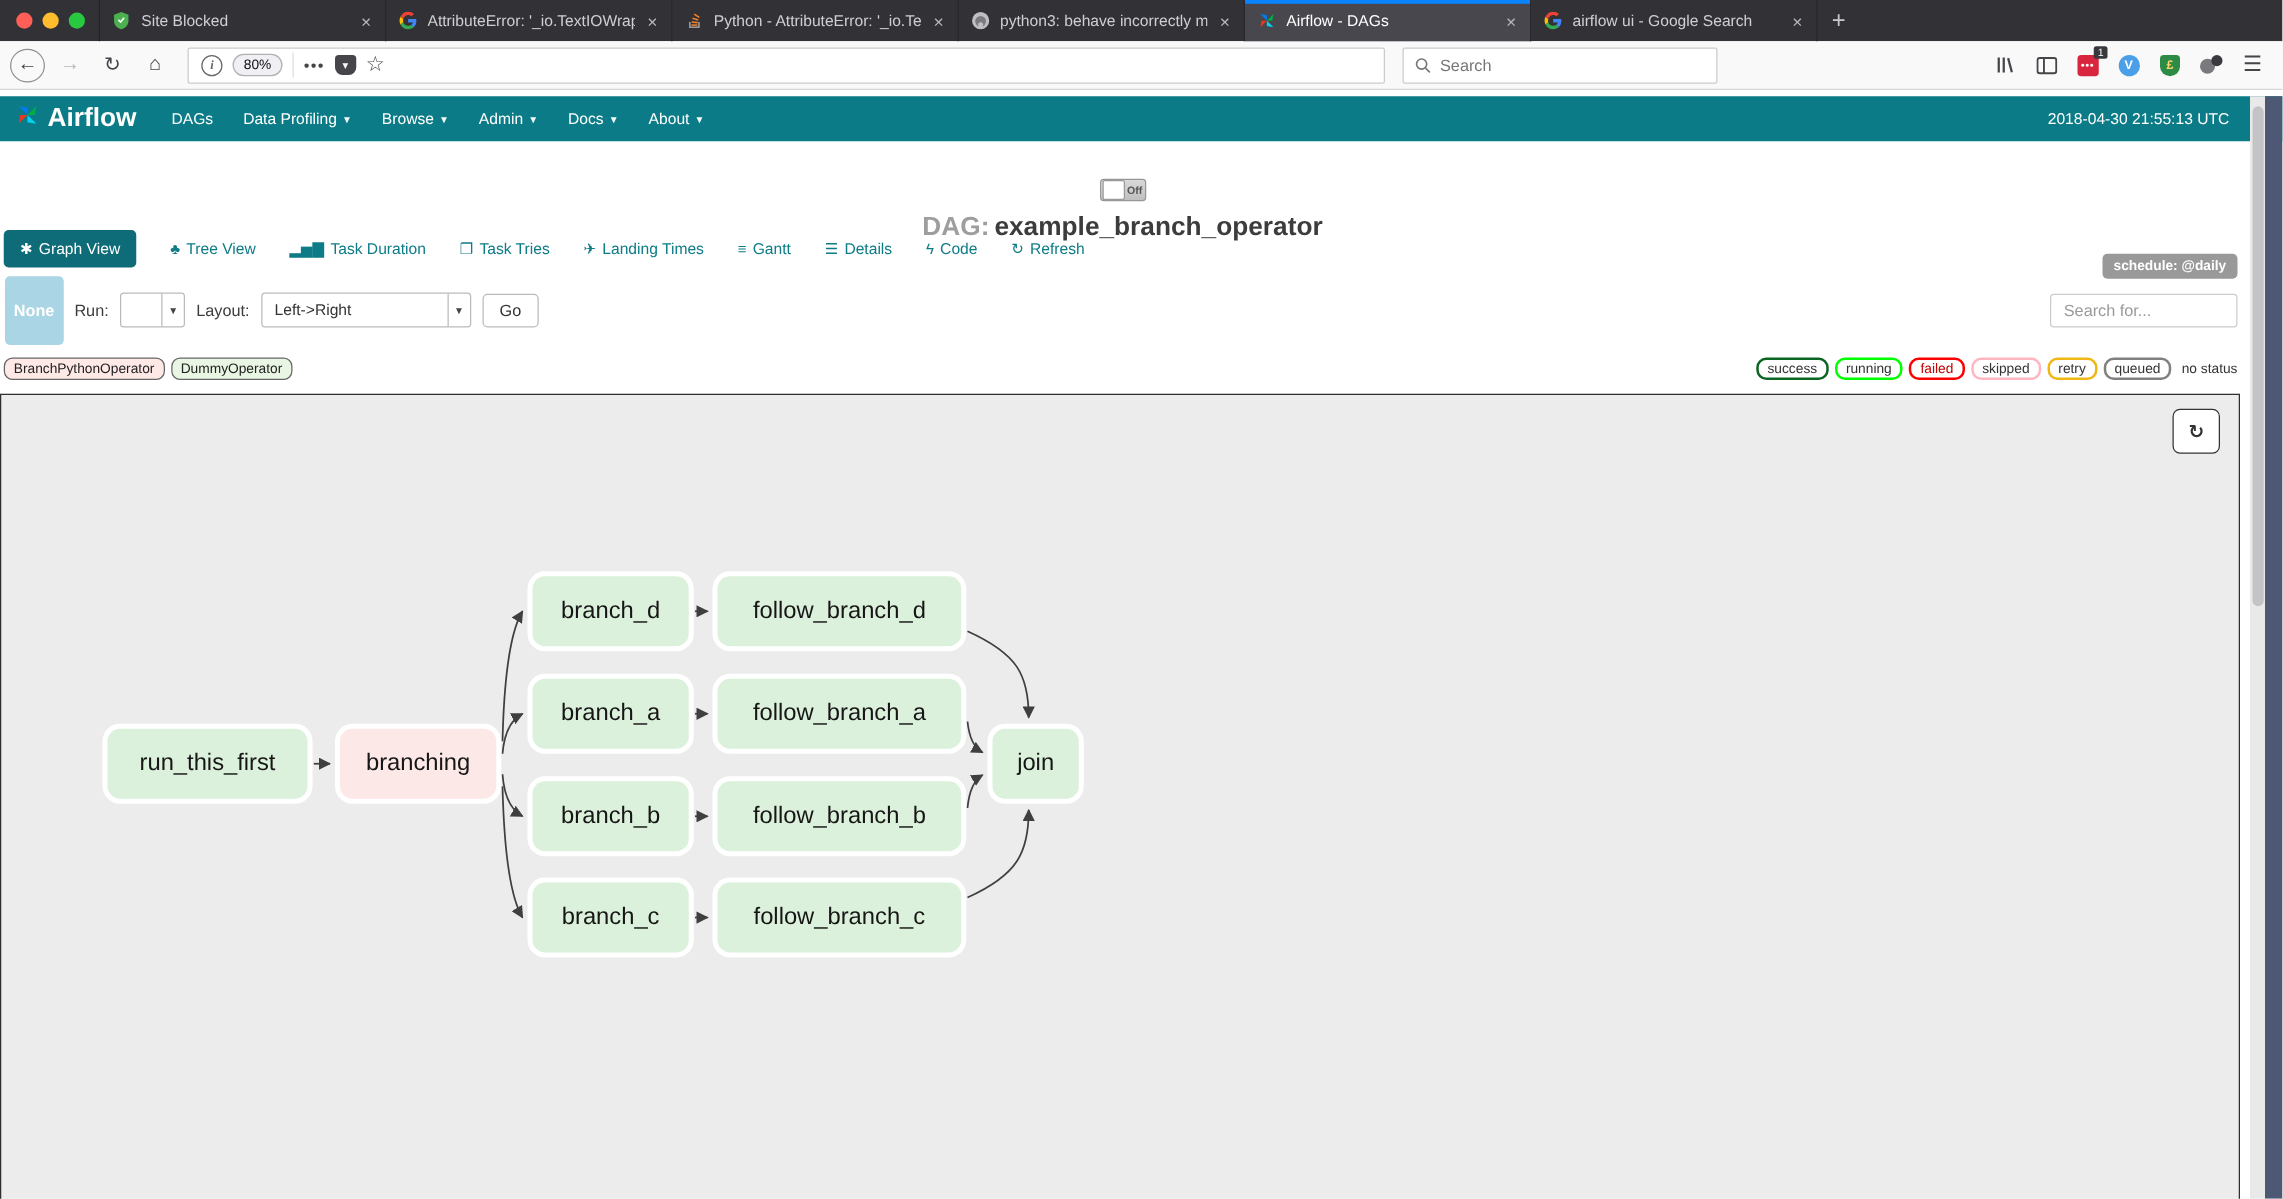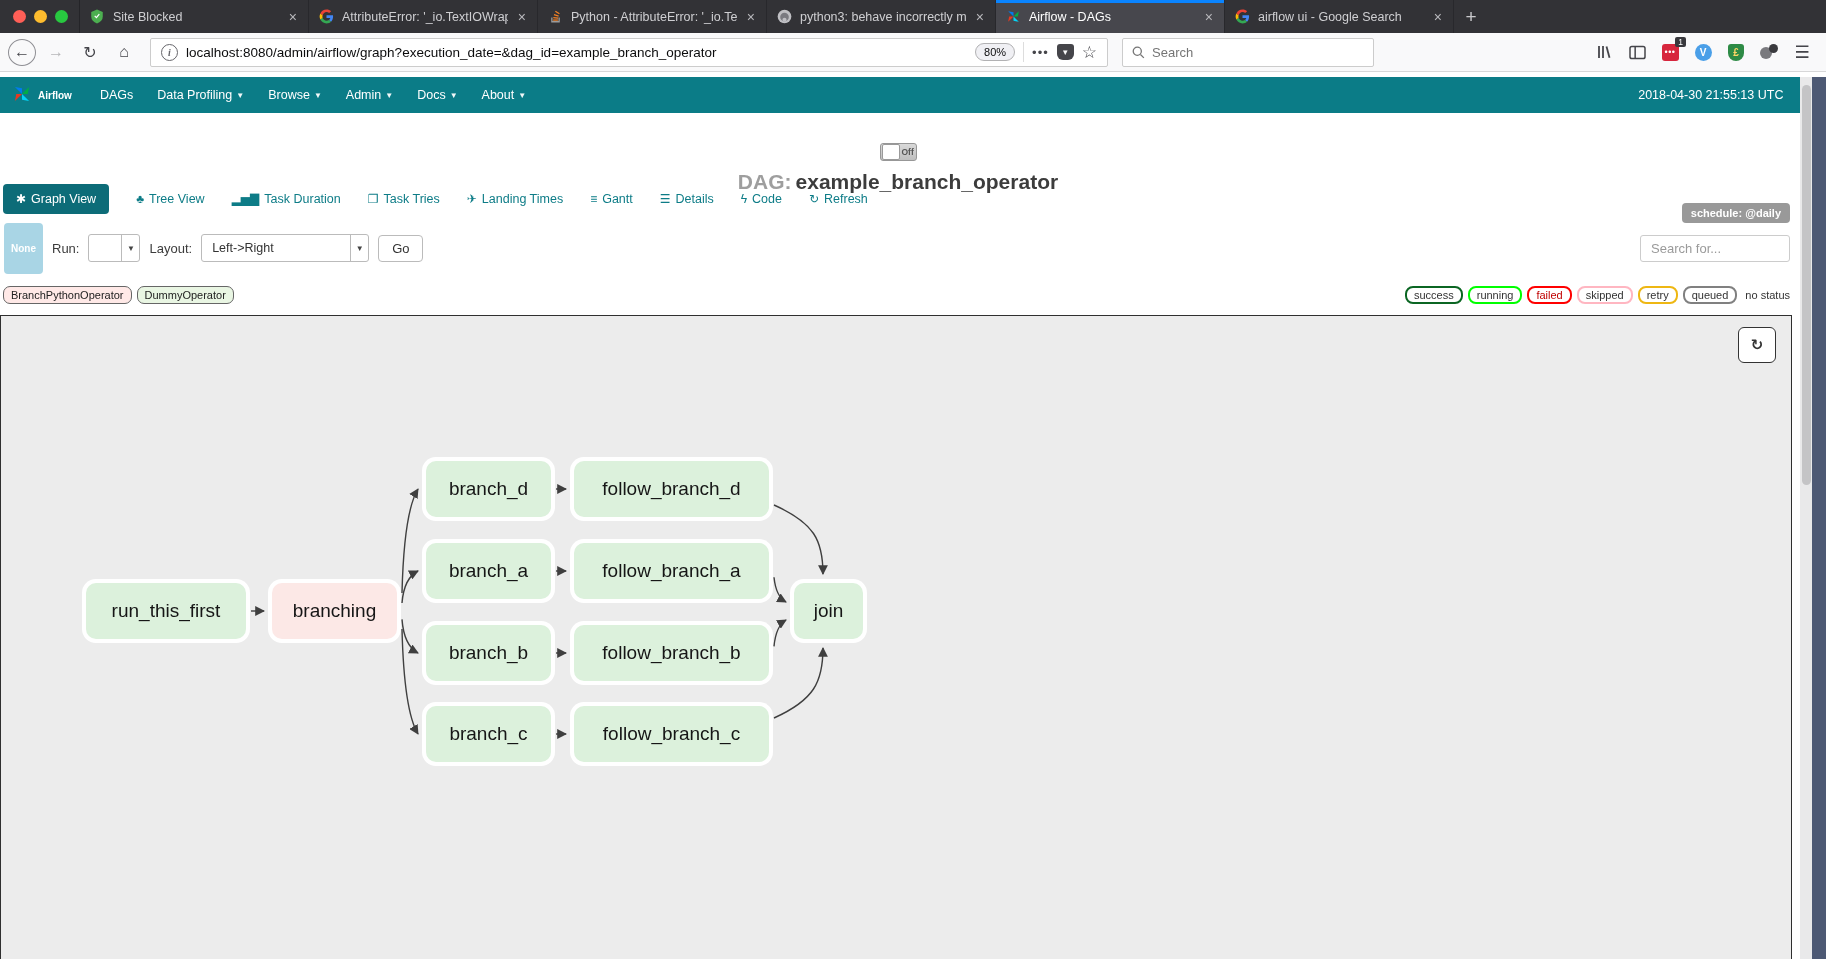--- a/index.html
+++ b/index.html
@@ -36,38 +36,38 @@
   .bluec{width:17px;height:17px;border-radius:50%;background:#4a9fe8;color:#fff;font-size:10px;font-weight:bold;display:flex;align-items:center;justify-content:center;}
   .gshield{width:16px;height:17px;background:#2e8b46;border-radius:3px 3px 8px 8px;color:#ffd766;font-size:10px;font-weight:bold;display:flex;align-items:center;justify-content:center;}
   .spheres{position:relative;width:18px;height:16px;}
   .spheres i{position:absolute;border-radius:50%;}
   .spheres .s1{width:12px;height:12px;background:#7a7a7e;left:0;top:3px;}
   .spheres .s2{width:9px;height:9px;background:#3a3a3e;right:0;top:0;}
   .burger{font-size:17px;color:#45454a;}
   
   .page{padding-top:5px;}
   .navbar{height:36px;background:#0b7c87;display:flex;align-items:center;padding:0 12px;color:#fff;}
-  .brand{display:flex;align-items:center;gap:6px;font-size:10px;font-weight:bold;margin-right:16px;}
+  .brand{display:flex;align-items:center;gap:6px;font-size:21px;font-weight:bold;margin-right:16px;}
   .nav-item{font-size:12.5px;padding:0 12px;display:flex;align-items:center;gap:4px;height:36px;}
   .nav-item .car{font-size:8px;opacity:.95;}
   .nav-right{margin-left:auto;display:flex;align-items:center;gap:18px;font-size:12.5px;}
   .logout{font-size:15px;}
   .hdr{display:flex;align-items:center;margin:30px 36px 0 6px;height:34px;gap:9px;flex-direction:column;}
   .toggle{width:37px;height:18px;background:linear-gradient(#d9d9d9,#bfbfbf);border:1px solid #979797;border-radius:3px;display:flex;align-items:center;box-sizing:border-box;}
   .knob{width:16px;height:14px;background:#fff;border:1px solid #9a9a9a;border-radius:2px;margin-left:1px;}
   .toggle .tlab{font-size:8.5px;font-weight:bold;color:#555;margin-left:2px;}
   .dagtitle{font-size:21px;font-weight:bold;color:#3c3c3c;}
   .dagtitle .pref{color:#9e9e9e;margin-right:4px;}
   .sched{margin-left:auto;align-self:flex-start;background:#999;color:#fff;font-size:11px;font-weight:bold;padding:4px 9px;border-radius:4px;}
   .views{display:flex;align-items:center;gap:27px;margin:6px 0 0 3px;height:32px;}
   .view-btn{color:#0d7c87;font-size:12.5px;display:flex;align-items:center;gap:5px;cursor:pointer;}
   .view-btn .vi{font-size:12px;}
   .view-btn.active{background:#0d6c78;color:#fff;border-radius:4px;padding:8px 13px;}
   .ctrls{display:flex;align-items:center;gap:9px;margin:18px 36px 0 4px;height:30px;font-size:13px;color:#3c3c3c;}
-  .none-badge{background:#a9d5e5;color:#fff;font-size:10px;font-weight:bold;padding:20px 7px;border-radius:4px;}
+  .none-badge{background:#a9d5e5;color:#fff;font-size:13px;font-weight:bold;padding:20px 7px;border-radius:4px;}
   .sel{height:28px;background:#fff;border:1px solid #bbb;border-radius:3px;display:flex;align-items:center;box-sizing:border-box;font-size:12.5px;color:#333;}
   .sel .val{flex:1;padding:0 10px;white-space:nowrap;}
   .sel .arr{width:17px;height:100%;border-left:1px solid #bbb;display:flex;align-items:center;justify-content:center;font-size:8px;color:#444;}
   .go-btn{border:1px solid #bbb;background:#fff;border-radius:4px;padding:5px 13px;font-size:13px;color:#333;}
   .searchfor{margin-left:auto;width:150px;height:27px;border:1px solid #ccc;border-radius:3px;box-sizing:border-box;display:flex;align-items:center;padding:0 10px;color:#9a9a9a;font-size:13px;background:#fff;}
   .legend{display:flex;align-items:center;margin:22px 36px 0 3px;height:20px;gap:4px;}
   .op-pill{border:1px solid #666;border-radius:7px;font-size:11px;color:#222;padding:2px 7px;}
   .statuses{margin-left:auto;display:flex;align-items:center;gap:5px;}
   .st-pill{border:2px solid #888;border-radius:8px;font-size:11px;color:#333;padding:1px 7px;background:#fff;}
   .st-plain{font-size:11px;color:#333;margin-left:3px;}
@@ -165,21 +165,20 @@
   <div class="newtab">+</div>
 </div>
 
 <div class="toolbar">
   <div class="tbtn circ">←</div>
   <div class="tbtn dis">→</div>
   <div class="tbtn">↻</div>
   <div class="tbtn">⌂</div>
   <div class="urlbar">
     <span class="info-i">i</span>
-    <span class="urltext">localhost:8080/admin/airflow/graph?execution_date=&amp;dag_id=example_branch_operator</span>
     <span class="zoom-pill">80%</span>
     <span class="sep"></span>
     <span class="dots">•••</span>
     <span class="shield-dark">▾</span>
     <span class="star">☆</span>
   </div>
   <div class="searchbox">
     <svg width="13" height="13" viewBox="0 0 16 16">
         <circle cx="6.5" cy="6.5" r="5" fill="none" stroke="#757575" stroke-width="1.6"></circle>
         <line x1="10.4" y1="10.4" x2="14.6" y2="14.6" stroke="#757575" stroke-width="1.6"></line>

